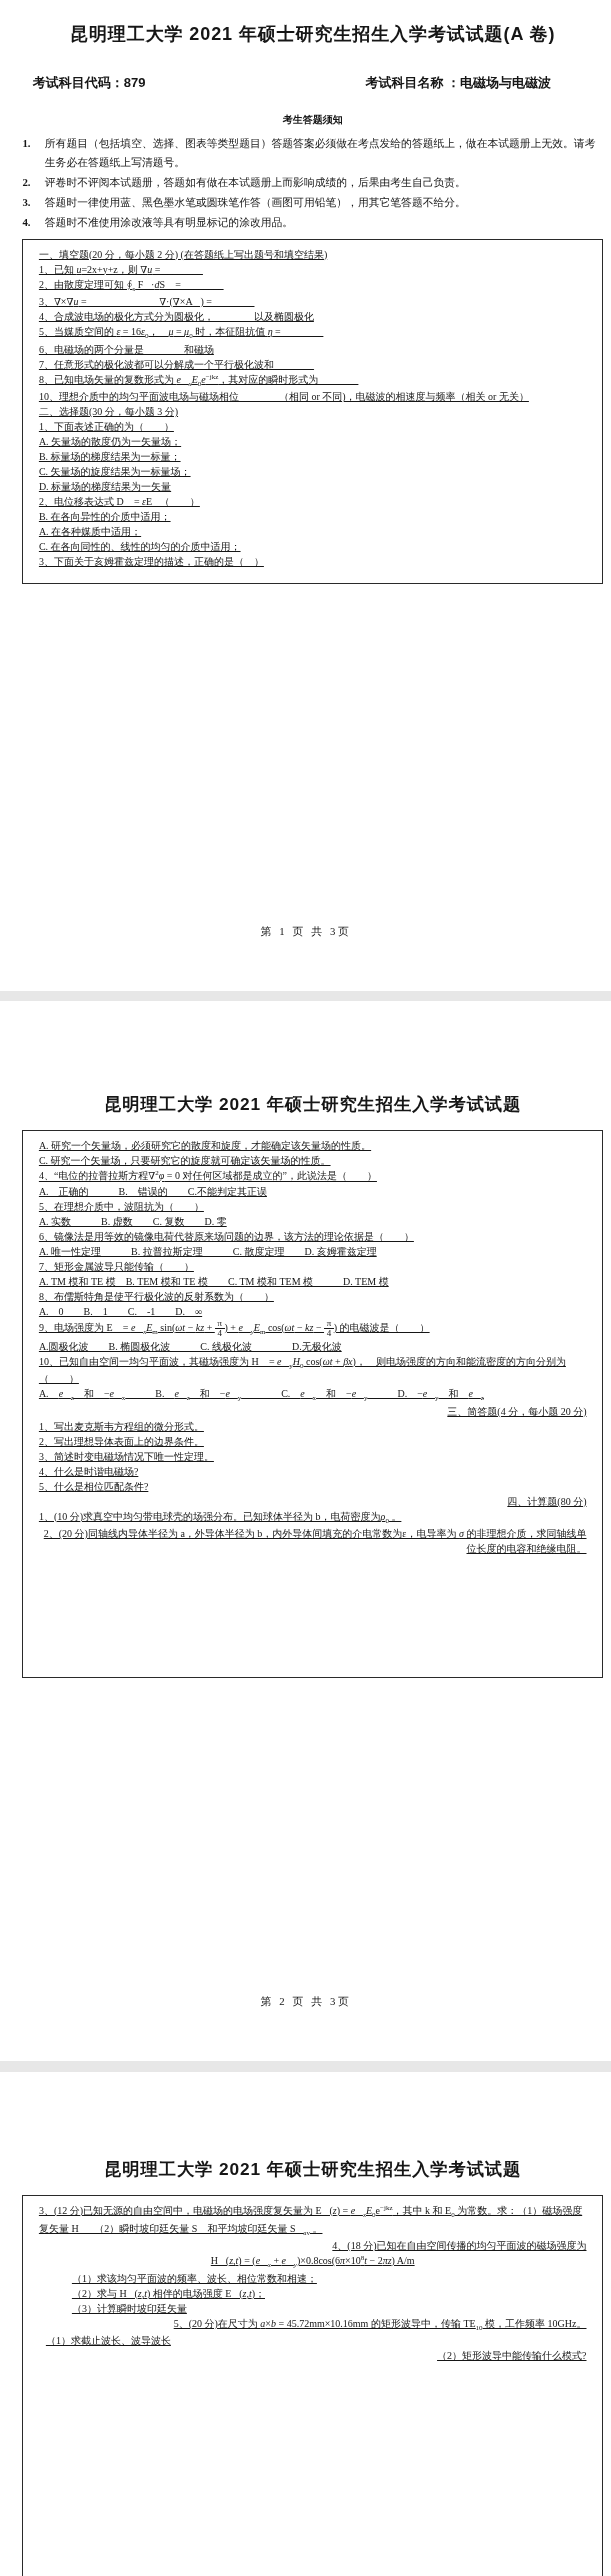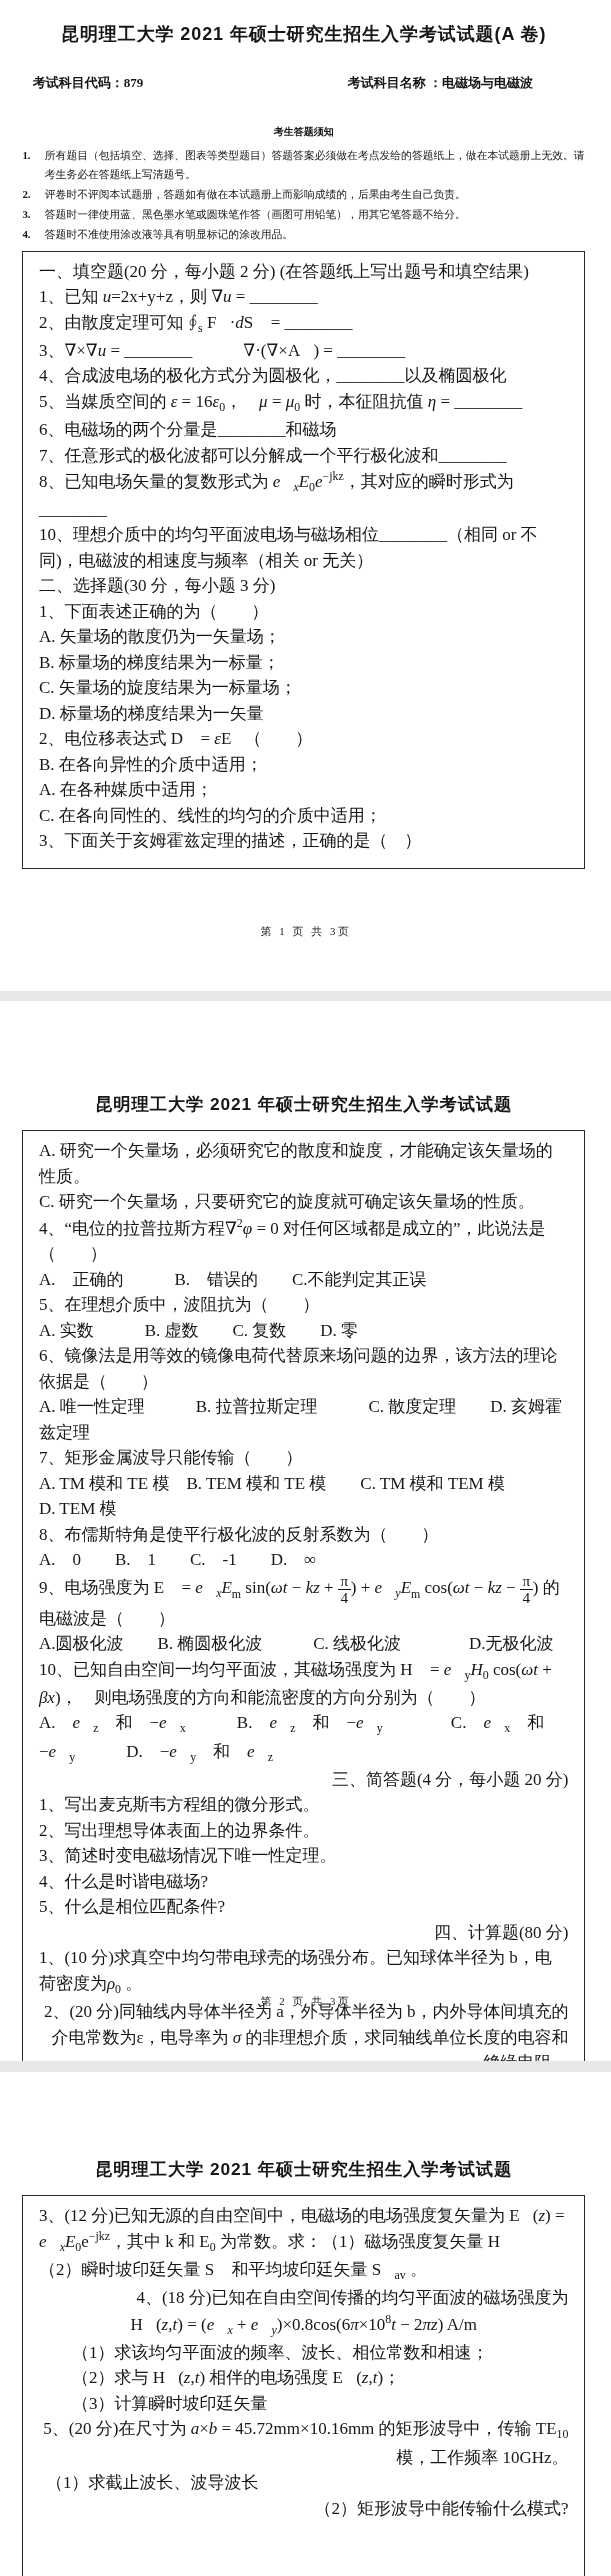--- a/index.html
+++ b/index.html
@@ -1,29 +1,29 @@
 <!DOCTYPE html>
 <html style="font-size:14px"><head>
 <meta charset="utf-8">
 <style>
   html,body{margin:0;padding:0;background:#f2f2f2;}
   body{width:612px;font-family:"Liberation Serif","DejaVu Serif",serif;color:#161616;}
-  .page{position:relative;background:#fff;box-sizing:border-box;padding-left:22.4px;padding-right:27px;overflow:hidden;}
+  .page{position:relative;background:#fff;box-sizing:border-box;padding-left:22.4px;padding-right:9px;overflow:hidden;}
   .p1{height:991px;padding-top:22.4px;}
   .p2{height:1060px;padding-top:91px;}
   .p3{height:505px;padding-top:85px;}
   .sep{height:10.4px;background:#e7e7e7;}
   .doc-title{font-family:"Liberation Sans","DejaVu Sans",sans-serif;font-weight:bold;font-size:18px;text-align:center;margin:0 0 28px 0;letter-spacing:0.9px;}
   .doc-title.small{font-size:17.3px;margin-bottom:14px;}
-  .subject-row{display:flex;justify-content:space-between;font-family:Liberation Serif, serif;font-weight:bold;font-size:13px;padding:0 52px 0 10.4px;margin:0 0 33px 0;}
+  .subject-row{display:flex;justify-content:space-between;font-family:Liberation Sans, sans-serif;font-weight:bold;font-size:13px;padding:0 52px 0 10.4px;margin:0 0 21px 0;}
   .notice-head{font-family:"Liberation Sans","DejaVu Sans",sans-serif;font-weight:bold;font-size:10px;text-align:center;margin:0 0 7px 0;}
   .notices{font-size:10.8px;line-height:1.75;margin:0 0 7px 0;}
   .notice{display:flex;margin:0.9px 0;}
   .notice .n{min-width:22.4px;font-weight:bold;}
-  .qbox{border:1.7px solid #2a2a2a;padding:7px 15.5px 14px 15.5px;font-size:17px;line-height:1.5;}
+  .qbox{border:1.7px solid #2a2a2a;padding:7px 15.5px 14px 15.5px;font-size:10px;line-height:1.5;text-decoration:underline;}
   .qbox p{margin:0;}
   .sect{margin:8.6px 0 10.4px 0;}
   .fq{margin:8.6px 0;}
   .cq{margin:7px 0 4.3px 0;}
   .opt{margin:3.5px 0;}
   .optl{margin:5.2px 0;}
   .gap-top{margin-top:14px;text-align:right;}
   .center{text-align:center;margin:3.5px 0;}
   .ind{padding-left:33px;margin:5.2px 0;}
   .ind-sm{padding-left:7px;margin:4.3px 0;}

